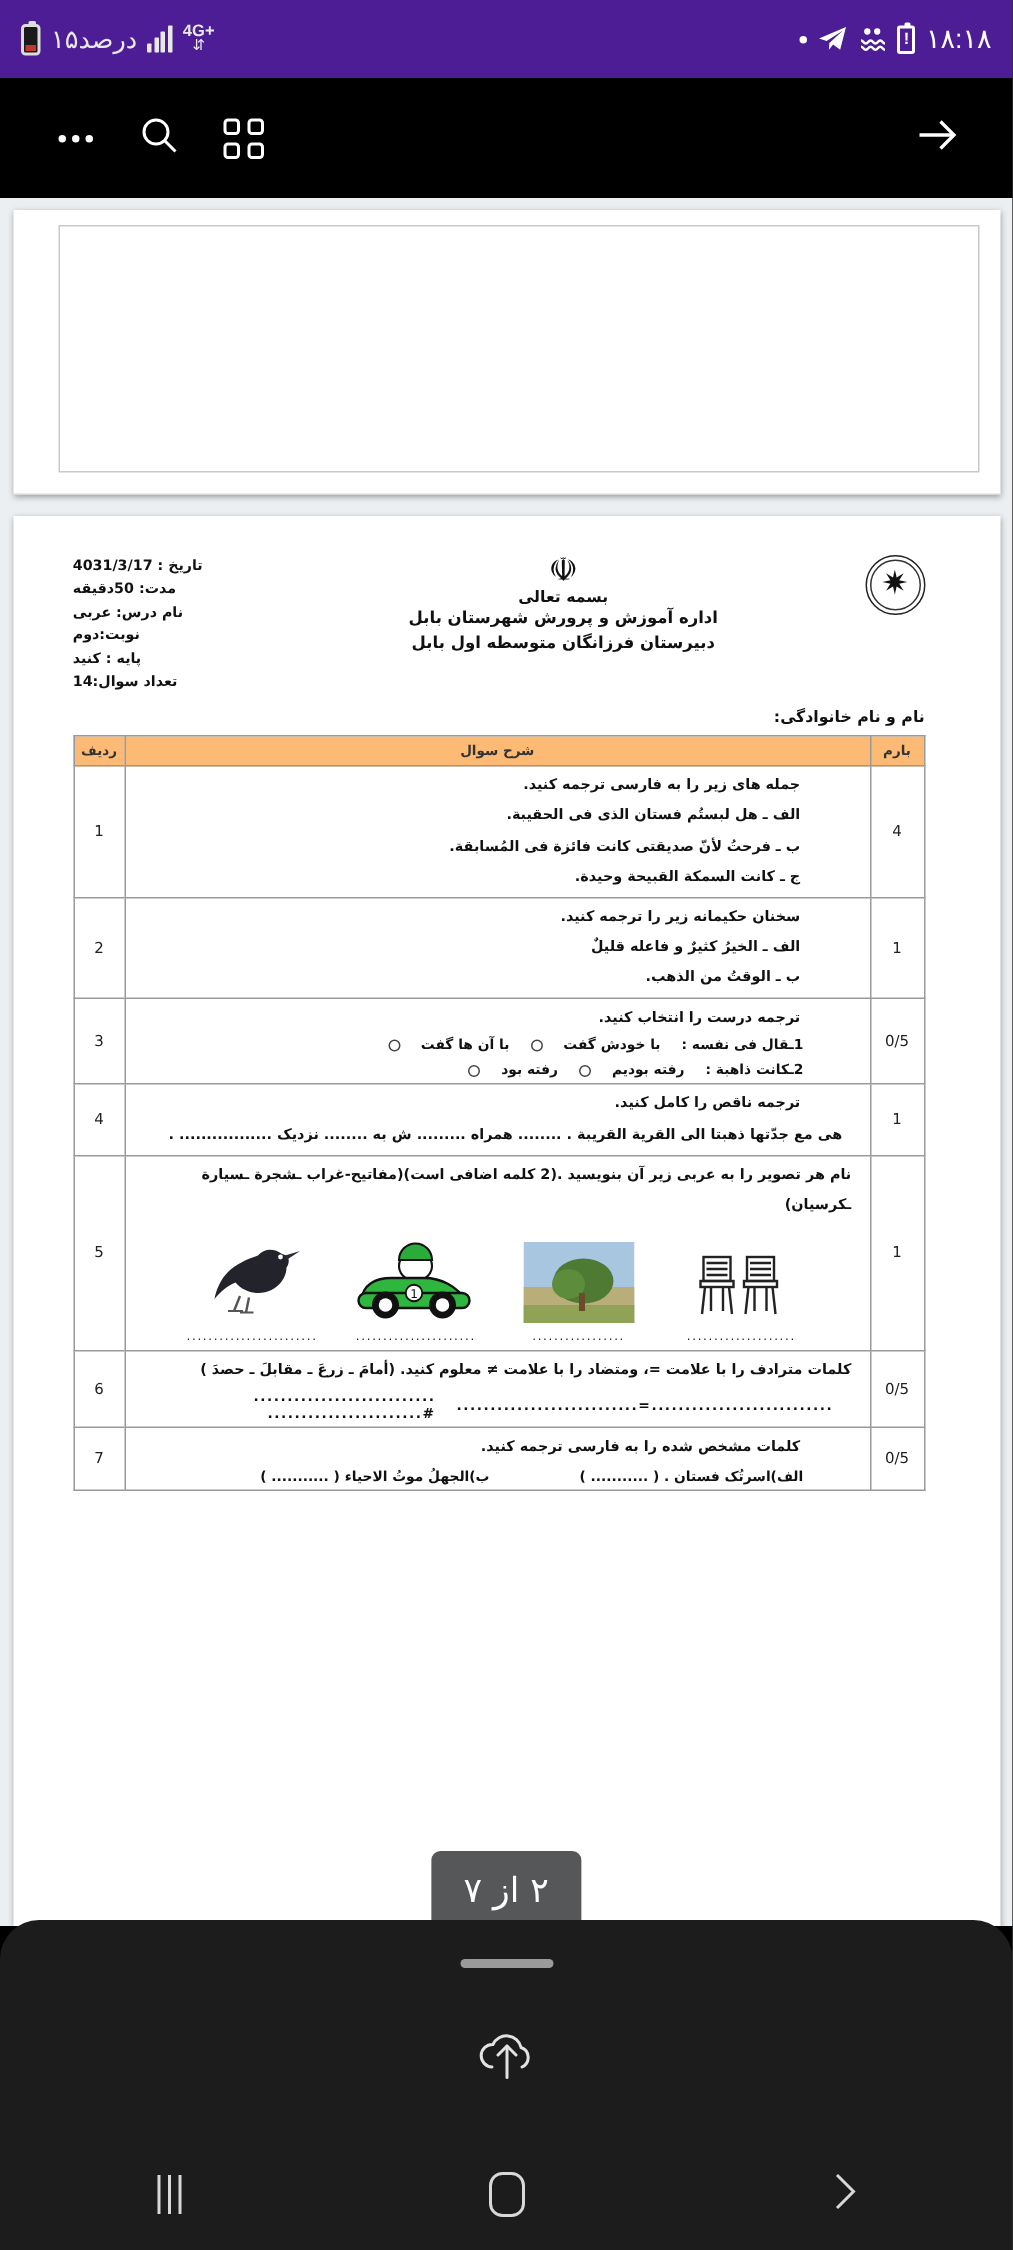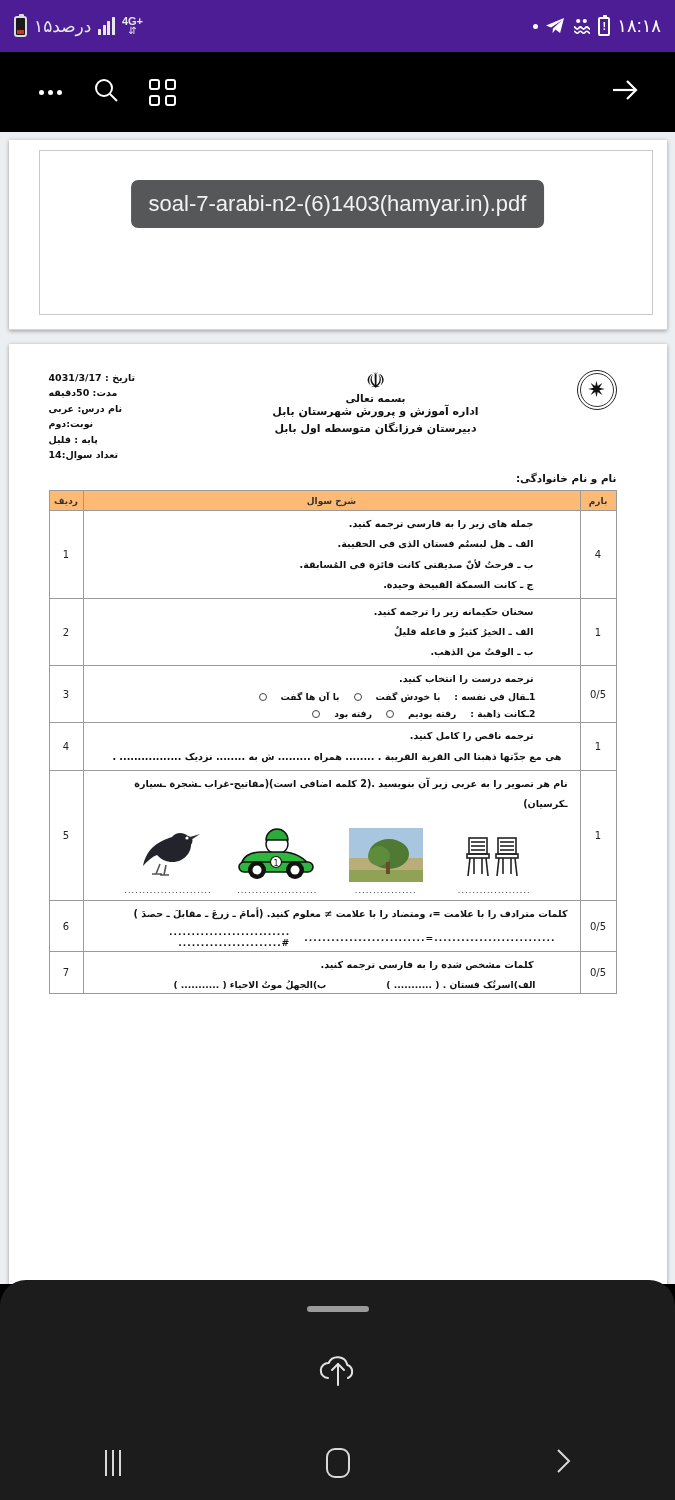--- a/index.html
+++ b/index.html
@@ -259,21 +259,20 @@
             <polyline points="17,4 26,13 17,22" stroke="#fff" stroke-width="2.2" fill="none"></polyline>
           </svg>
       </span>
     </div>
   </div>
 
   <div class="docarea">
 
     <div class="page page-prev">
       <div class="inner"></div>
-      <div class="filechip">soal-7-arabi-n2-(6)1403(hamyar.in).pdf</div>
     </div>
 
     <div class="page page-main">
       <div class="sheet">
 
         <div class="sheet-head">
           <div class="hd-stamp">
             <div class="stamp">
                 <span class="star">✷</span>
               </div>
@@ -282,21 +281,21 @@
             <div class="emblem-iran">☫</div>
             <div class="l1">بسمه تعالی</div>
             <div class="l3">اداره آموزش و پرورش شهرستان بابل</div>
             <div class="l4">دبیرستان فرزانگان متوسطه اول بابل</div>
           </div>
           <div class="hd-left">
             <div class="row">تاریخ :  4031/3/17</div>
             <div class="row">مدت: 50دقیقه</div>
             <div class="row">نام درس: عربی</div>
             <div class="row">نوبت:دوم</div>
-            <div class="row">پایه : قلیل</div>
+            <div class="row">پایه : کنید</div>
             <div class="row">تعداد سوال:14</div>
           </div>
         </div>
 
         <div class="namerow">نام و نام خانوادگی:</div>
 
         <table class="exam">
           <thead>
             <tr>
               <th class="col-score">بارم</th>
@@ -470,20 +469,21 @@
                 <div class="opts" style="justify-content:flex-start;gap:60px;padding-right:40px;margin-top:4px;">
                   <span>الف)اسرتُک فستان .     (   ...........   )</span>
                   <span>ب)الجهلُ موتُ الاحیاء   (   ...........   )</span>
                 </div>
               </td>
               <td class="col-no">7</td>
             </tr>
           </tbody>
         </table>
 
+        <div class="pagechip">۲ از ۷</div>
       </div>
     </div>
   </div>
 
   <div class="bottomsheet">
     <div class="handle"></div>
     <div class="upload-wrap">
       <span>
         <svg width="46" height="42" viewBox="0 0 46 42">
           <path d="M13 28a7.5 7.5 0 0 1 .6-15 10 10 0 0 1 18.8 2A7 7 0 0 1 33 28" stroke="#e2e2e2" stroke-width="2" fill="none" stroke-linecap="round"></path>

